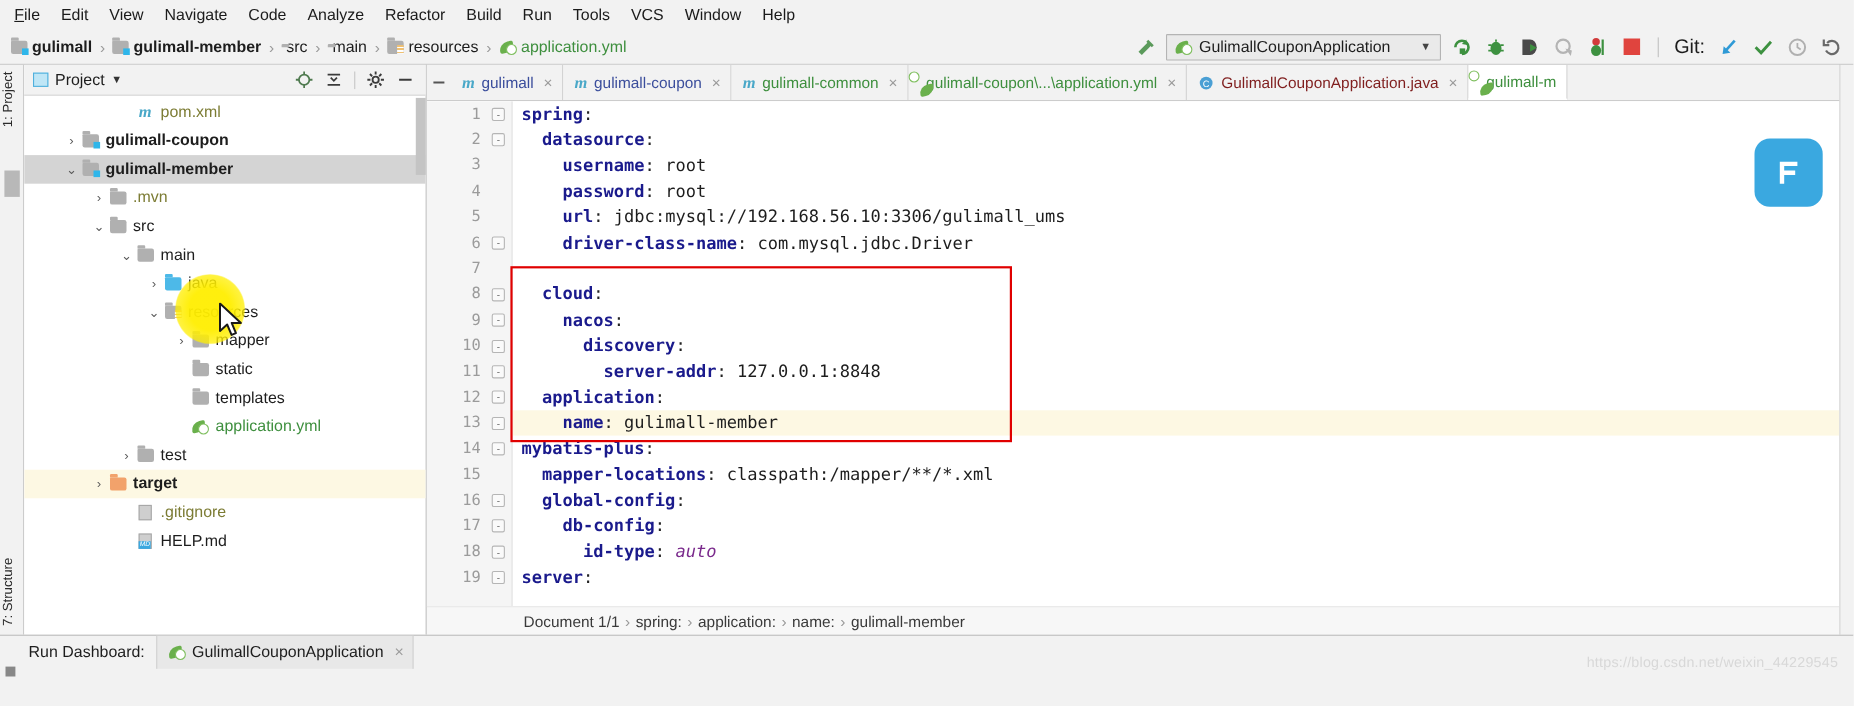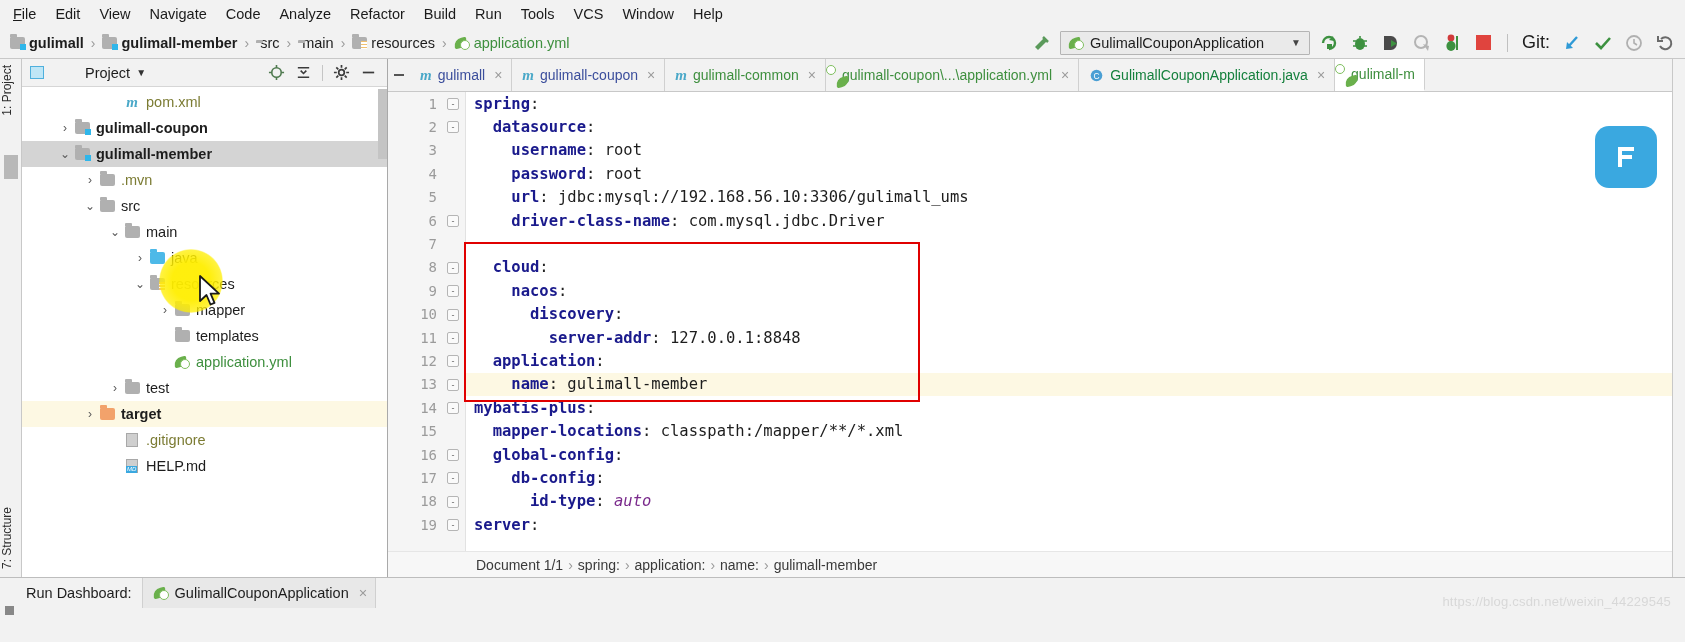--- a/index.html
+++ b/index.html
@@ -72,21 +72,21 @@
   
   .project-panel {
     width: 366px; flex: 0 0 366px; background: #ffffff;
     border-right: 1px solid #a9a9a9; display: flex; flex-direction: column;
     position: relative;
   }
   .panel-header {
     height: 28px; background: #f2f2f2; display: flex; align-items: center;
     padding: 0 4px 0 8px; border-bottom: 1px solid #d6d6d6; gap: 6px;
   }
-  .panel-title { font-size: 14.5px; margin-left: 35px; }
+  .panel-title { font-size: 14.5px; }
   .panel-header-right { margin-left: auto; display: flex; align-items: center; gap: 10px; padding-right: 6px; }
   .ph-sep { width: 1px; height: 16px; background: #c5c5c5; }
 
   .tree { flex: 1; overflow: hidden; position: relative; padding-top: 2px; font-size: 14.5px; }
   .trow { height: 26px; display: flex; align-items: center; white-space: nowrap; cursor: default; }
   .trow.selected { background: #d4d4d4; }
   .trow.highlightrow { background: #fdf8e3; }
   .twist { width: 16px; text-align: center; color: #5a5a5a; font-size: 12px; flex: 0 0 16px; }
   .ticon { width: 18px; flex: 0 0 18px; display: flex; align-items: center; justify-content: center; margin-right: 5px; }
   .tlabel { }
@@ -108,21 +108,21 @@
   .tabbar-lead { width: 22px; display: flex; align-items: center; justify-content: center; color: #555; }
   .etab {
     display: flex; align-items: center; gap: 6px; padding: 0 9px 0 10px;
     border-right: 1px solid #d0d0d0; font-size: 14px; white-space: nowrap; cursor: pointer;
     background: #f2f2f2;
   }
   .etab.active { background: #ffffff; border-bottom: 2px solid #ffffff; }
   .etab .xclose { color: #9b9b9b; font-size: 14px; margin-left: 3px; }
   .etab-label.blue { color: #3b4e9c; }
   .etab-label.green { color: #3e8f3e; }
-  .etab-label.dark { color: #15803d; }
+  .etab-label.dark { color: #7f1d1d; }
 
   .code-wrap { flex: 1; display: flex; background: #ffffff; position: relative; overflow: hidden; }
   .gutter {
     width: 78px; flex: 0 0 78px; background: #f5f5f5; border-right: 1px solid #e2e2e2;
     position: relative;
   }
   .gutter-line {
     height: 23.4px; display: flex; align-items: center; justify-content: flex-end;
     padding-right: 28px; color: #9b9b9b; font-family: "DejaVu Sans Mono", monospace; font-size: 14px;
   }
@@ -480,20 +480,28 @@
               <span class="folder-gray"></span>
             </span>
             <span class="tlabel dark">mapper</span>
           </div>
           <div class="trow">
             <span style="width: 135px; flex: 0 0 auto;"></span>
             <span class="twist"></span>
             <span class="ticon">
               <span class="folder-gray"></span>
             </span>
+            <span class="tlabel dark">static</span>
+          </div>
+          <div class="trow">
+            <span style="width: 135px; flex: 0 0 auto;"></span>
+            <span class="twist"></span>
+            <span class="ticon">
+              <span class="folder-gray"></span>
+            </span>
             <span class="tlabel dark">templates</span>
           </div>
           <div class="trow">
             <span style="width: 135px; flex: 0 0 auto;"></span>
             <span class="twist"></span>
             <span class="ticon">
               <span class="spring-leaf"></span>
             </span>
             <span class="tlabel green">application.yml</span>
           </div>

